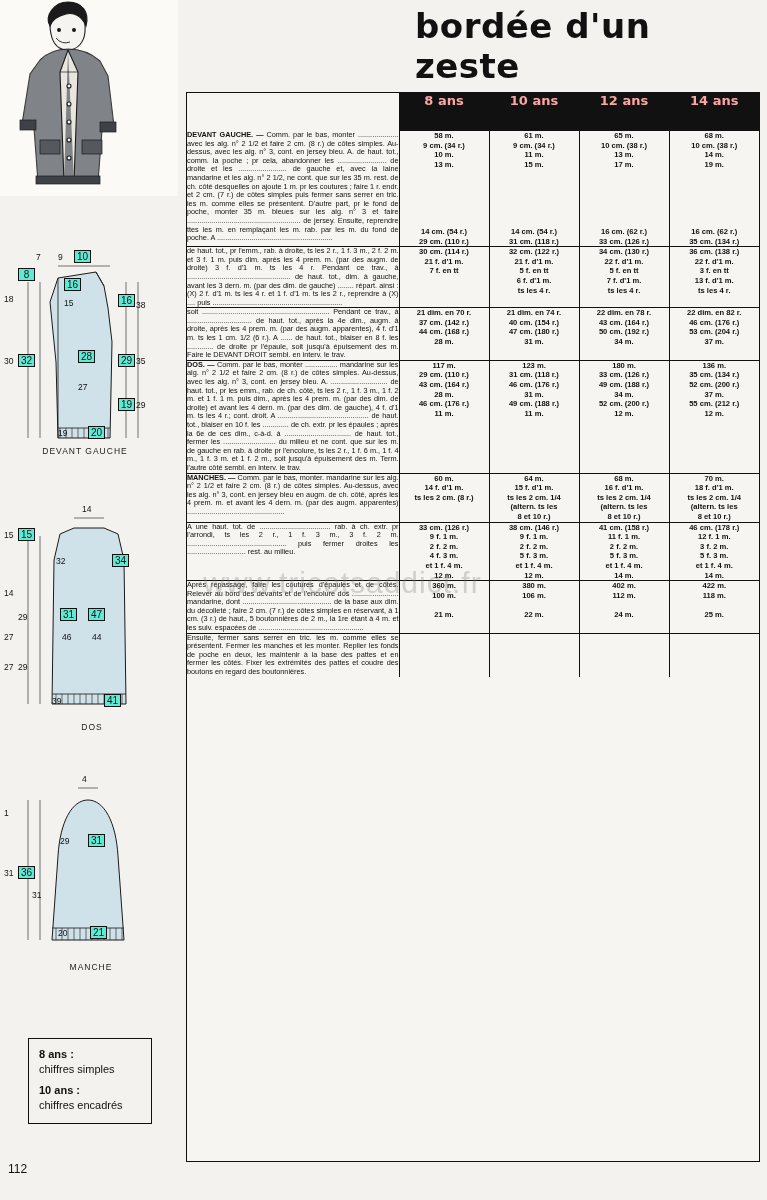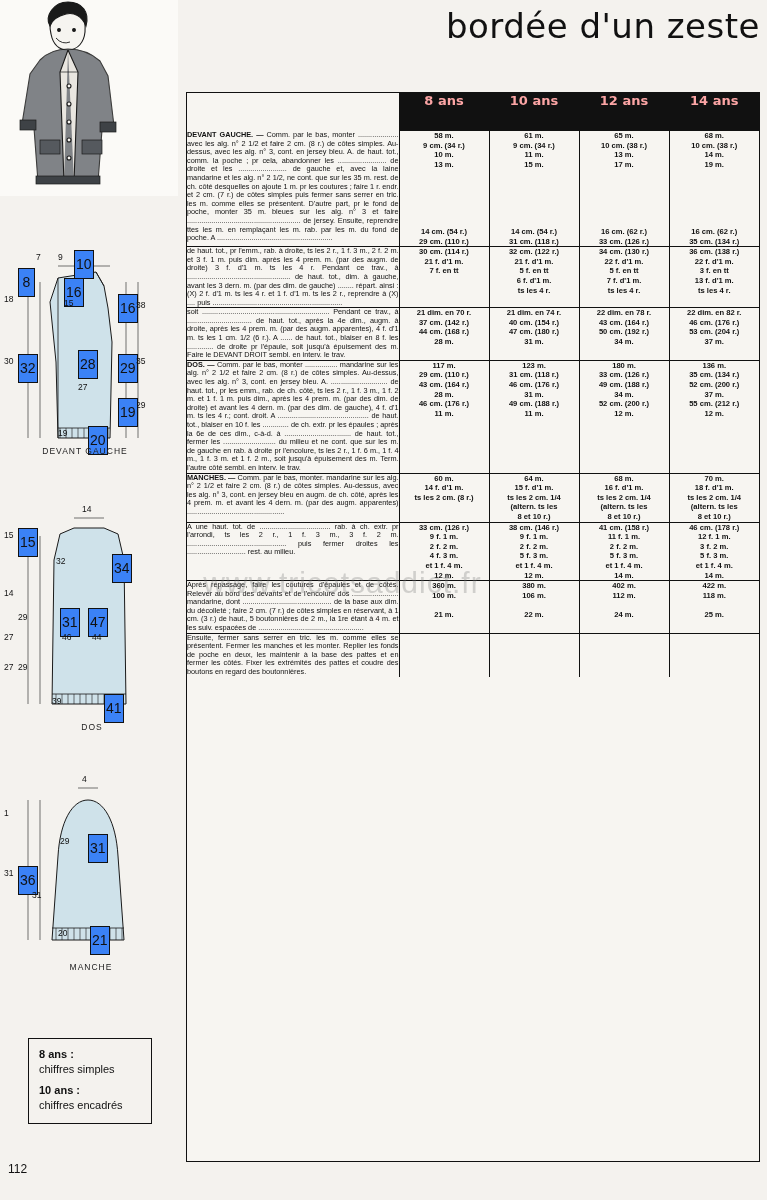--- a/index.html
+++ b/index.html
@@ -9,23 +9,22 @@
     font-family:"Liberation Sans", sans-serif;
     color:#17181a;
     overflow:hidden;
     position:relative;
   }
   .page{position:relative;width:767px;height:1200px;background:#f4f2ee;}
 
   
   .title{
     position:absolute;left:415px;top:6px;width:345px;
-    text-align:right;
     font-family:"DejaVu Sans", sans-serif;
-    font-weight:normal;
+    font-weight:bold;
     font-size:34px;
     letter-spacing:0.5px;
     color:#111;
   }
   .subtitle{
     position:absolute;left:178px;top:70px;width:582px;
     font-size:12.5px;font-weight:bold;color:#111;
     font-family:"Liberation Sans", sans-serif;
   }
 
@@ -34,23 +33,23 @@
   .illus svg{display:block;}
 
   
   .leftcol{position:absolute;left:0px;top:200px;width:178px;height:1000px;}
   .diagram{position:relative;}
   .diag-caption{
     text-align:center;font-size:8.5px;letter-spacing:1px;color:#222;
     font-family:"Liberation Sans", sans-serif;
   }
   .numbox{
-    position:absolute;border:1px solid #111;background:#3b82f6;
-    font-size:14px;line-height:11px;text-align:center;
-    min-width:13px;padding:8px 1px;color:#111;
+    position:absolute;border:1px solid #111;background:#5eead4;
+    font-size:10px;line-height:11px;text-align:center;
+    min-width:13px;padding:0 1px;color:#111;
   }
   .numplain{
     position:absolute;font-size:8.5px;line-height:10px;color:#111;text-align:center;
   }
 
   
   .legend{
     position:absolute;left:28px;top:1038px;width:124px;height:86px;
     border:1px solid #111;background:#f4f2ee;
     padding:8px 10px;box-sizing:border-box;

